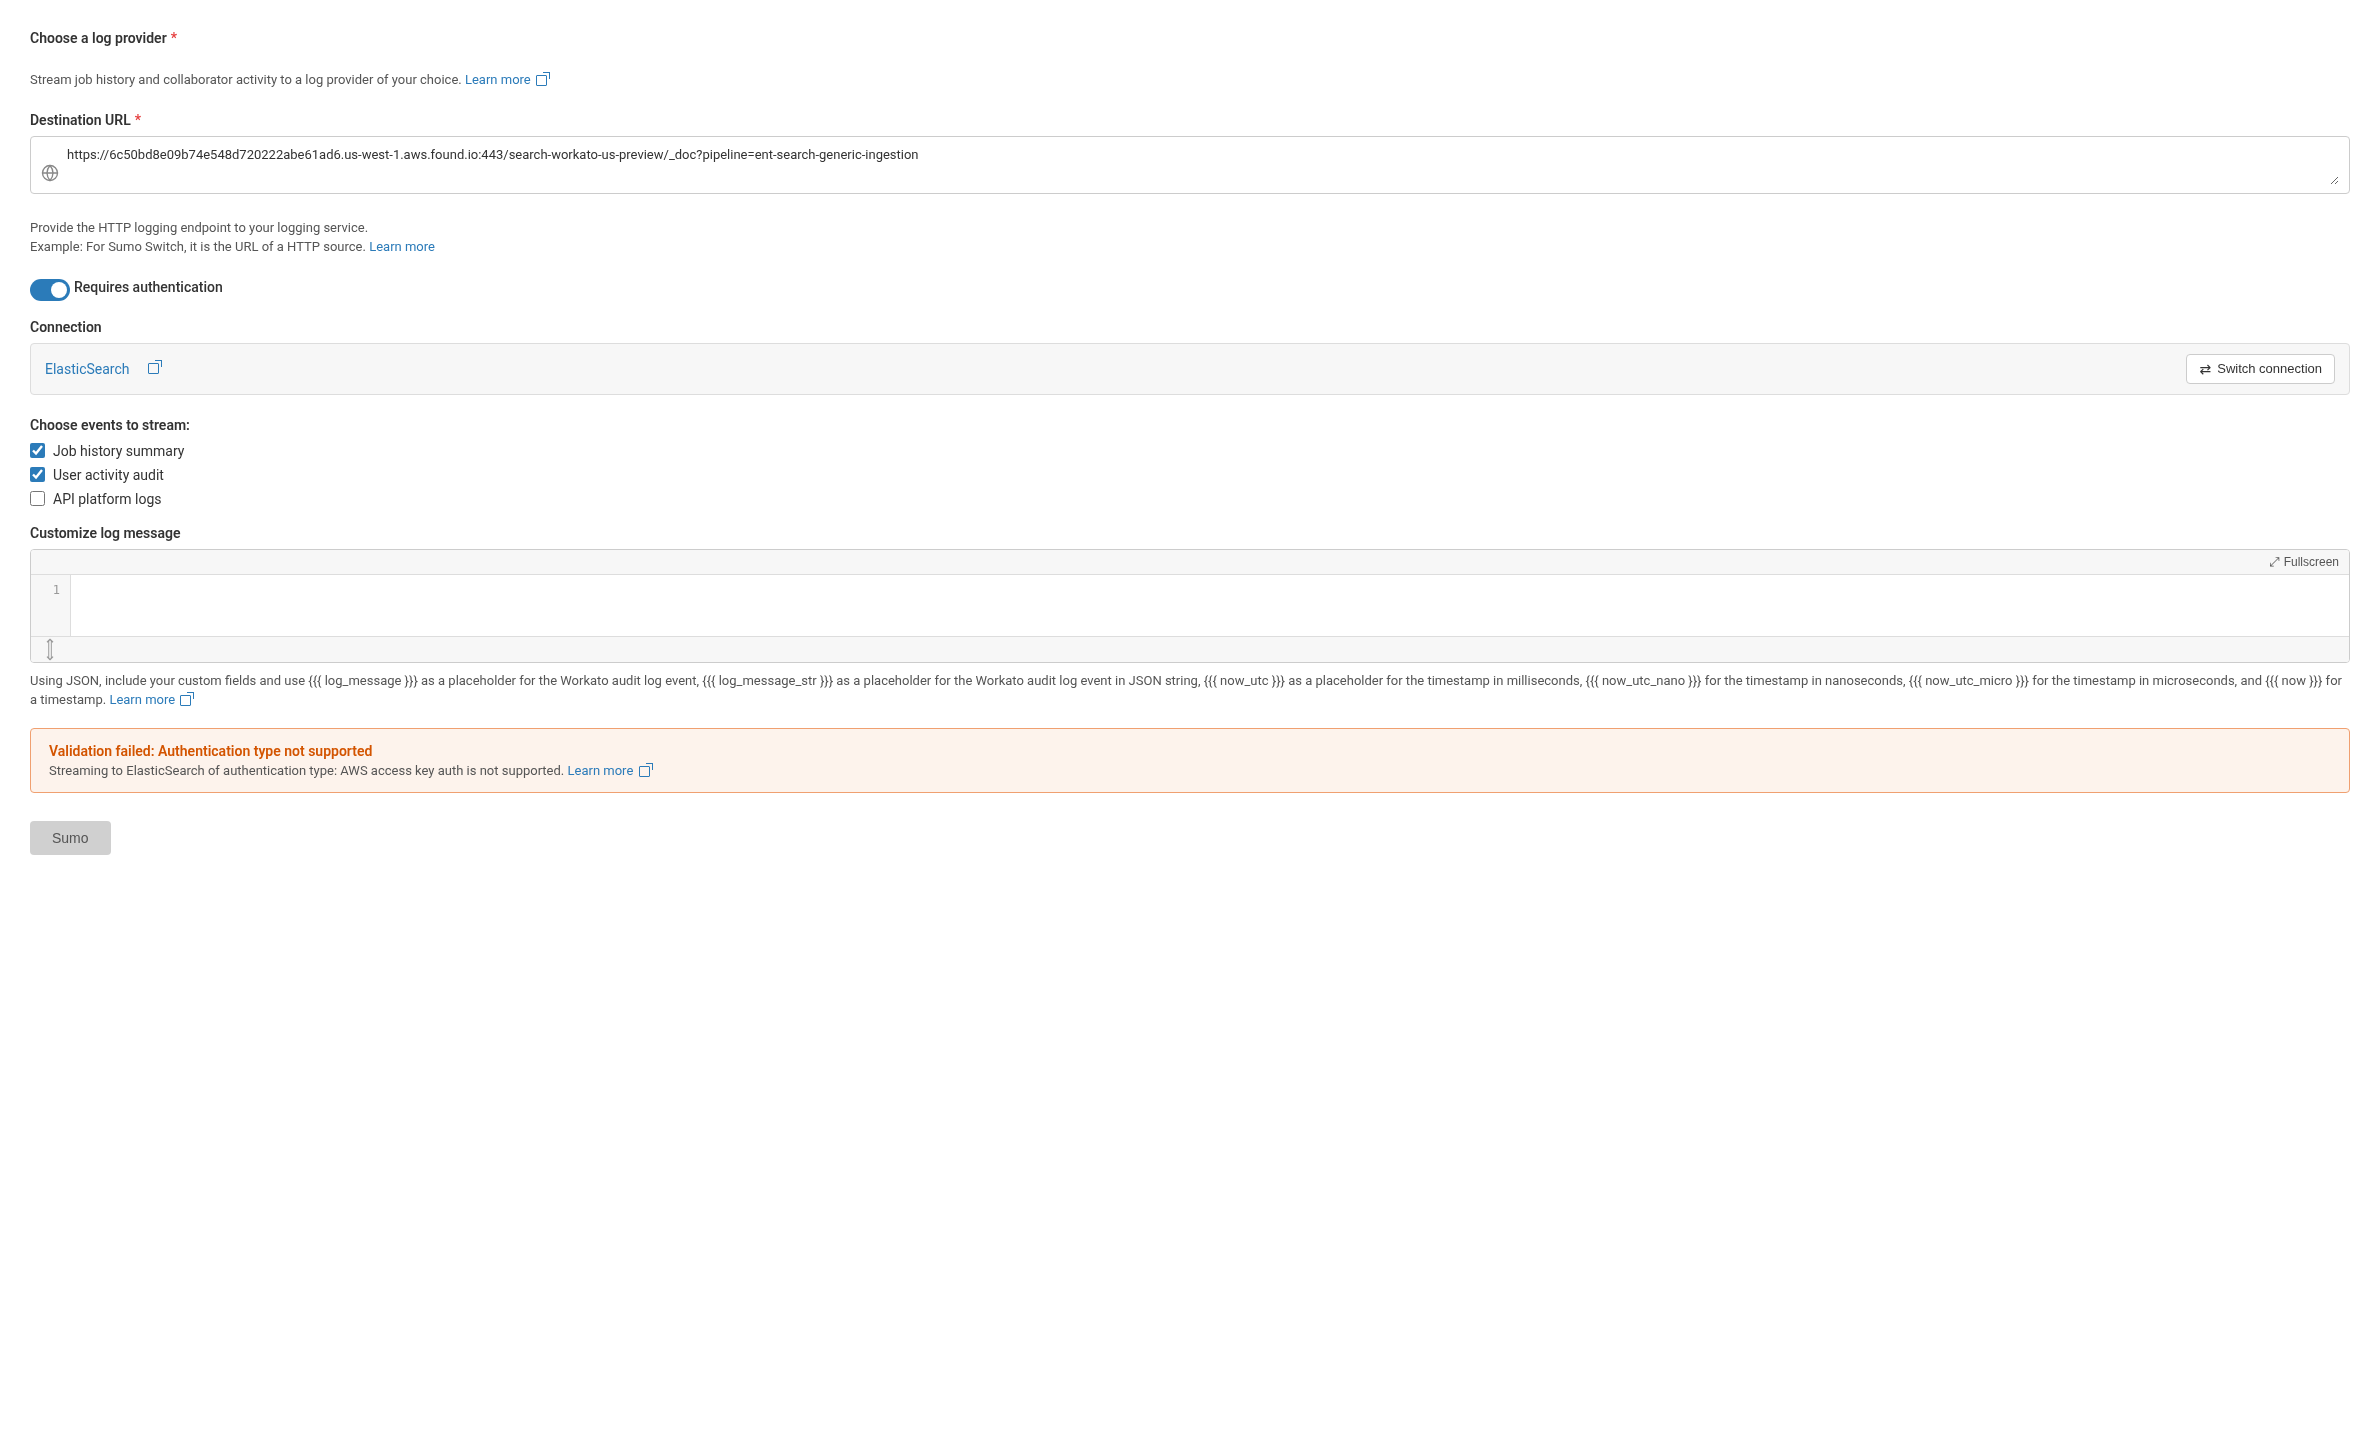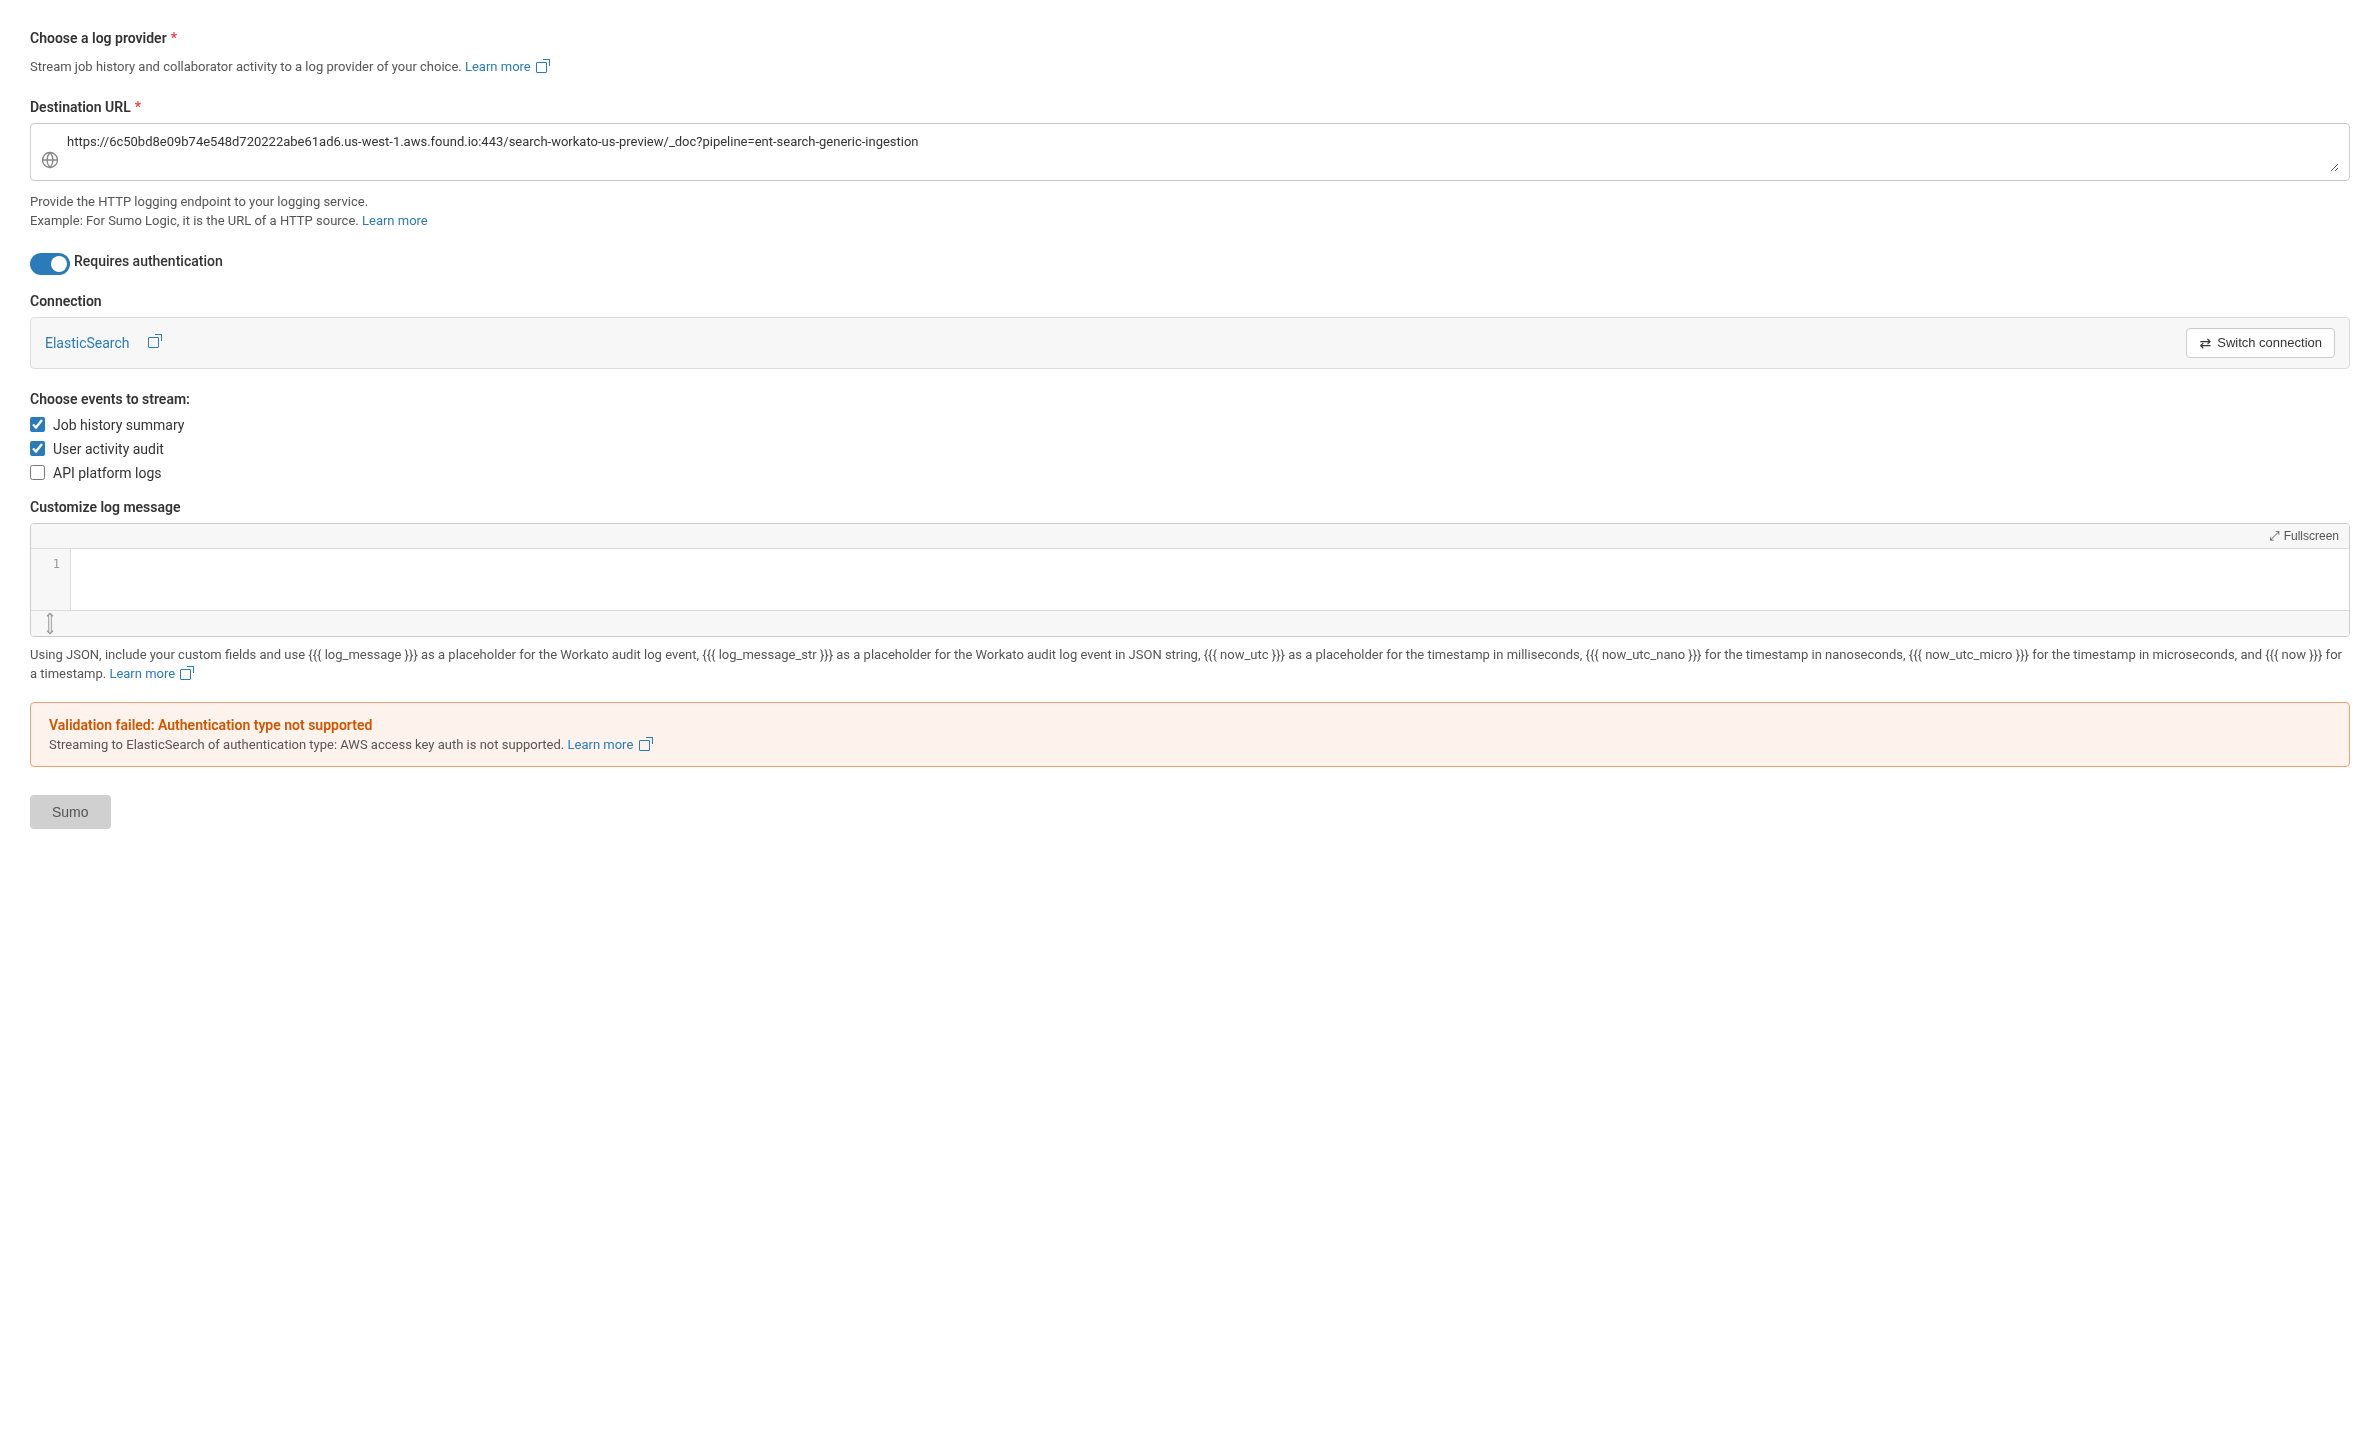--- a/index.html
+++ b/index.html
@@ -45,21 +45,21 @@
       right: 12px;
       top: 50%;
       transform: translateY(-50%);
       pointer-events: none;
       color: #666;
     }
 
     .helper-text {
       font-size: 13px;
       color: #555;
-      margin-top: 11px;
+      margin-top: 24px;
       line-height: 1.5;
     }
     .helper-text a {
       color: #2b7bb9;
       text-decoration: none;
     }
 
     
     .url-textarea-wrapper {
       border: 1px solid #ccc;
@@ -328,21 +328,21 @@
       <svg width="18" height="18" viewBox="0 0 24 24" fill="none" stroke="#888" stroke-width="1.8" stroke-linecap="round" stroke-linejoin="round">
         <circle cx="12" cy="12" r="10"></circle>
         <line x1="2" y1="12" x2="22" y2="12"></line>
         <path d="M12 2a15.3 15.3 0 0 1 4 10 15.3 15.3 0 0 1-4 10 15.3 15.3 0 0 1-4-10 15.3 15.3 0 0 1 4-10z"></path>
       </svg>
     </span>
     <textarea class="url-textarea" rows="2" style="">https://6c50bd8e09b74e548d720222abe61ad6.us-west-1.aws.found.io:443/search-workato-us-preview/_doc?pipeline=ent-search-generic-ingestion</textarea>
   </div>
   <div class="helper-text">
     <span>Provide the HTTP logging endpoint to your logging service.</span><br>
-    <span>Example: For Sumo Logic, it is the URL of a HTTP source.</span>
+    <span>Example: For Sumo Switch, it is the URL of a HTTP source.</span>
     <a href="#">
       <span>Learn more</span>
     </a>
   </div>
 </div>
 
 
 <div class="toggle-row">
   <div class="toggle"></div>
   <span class="toggle-label">Requires authentication</span>

